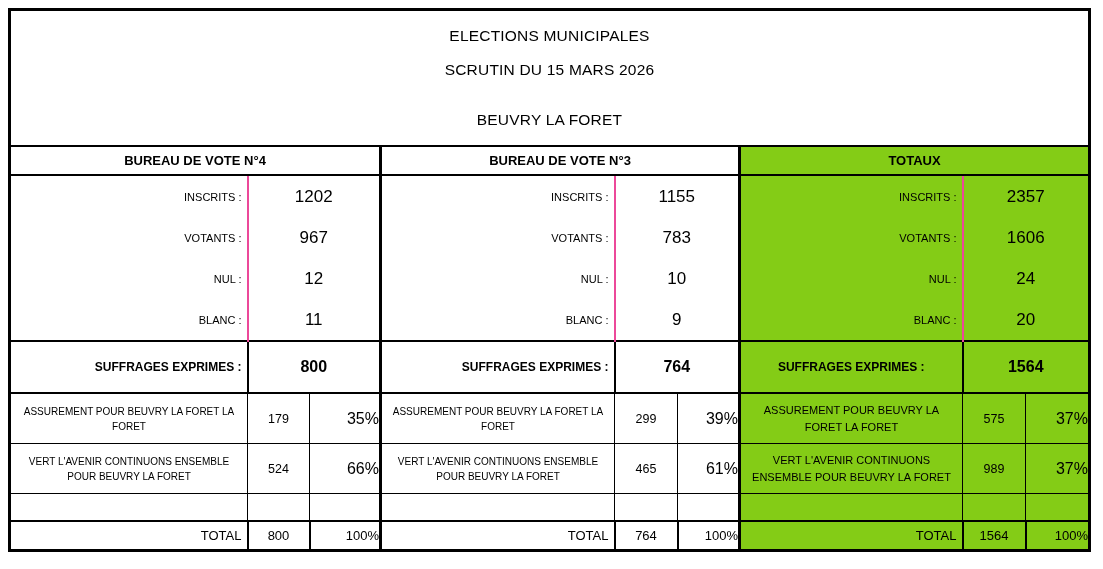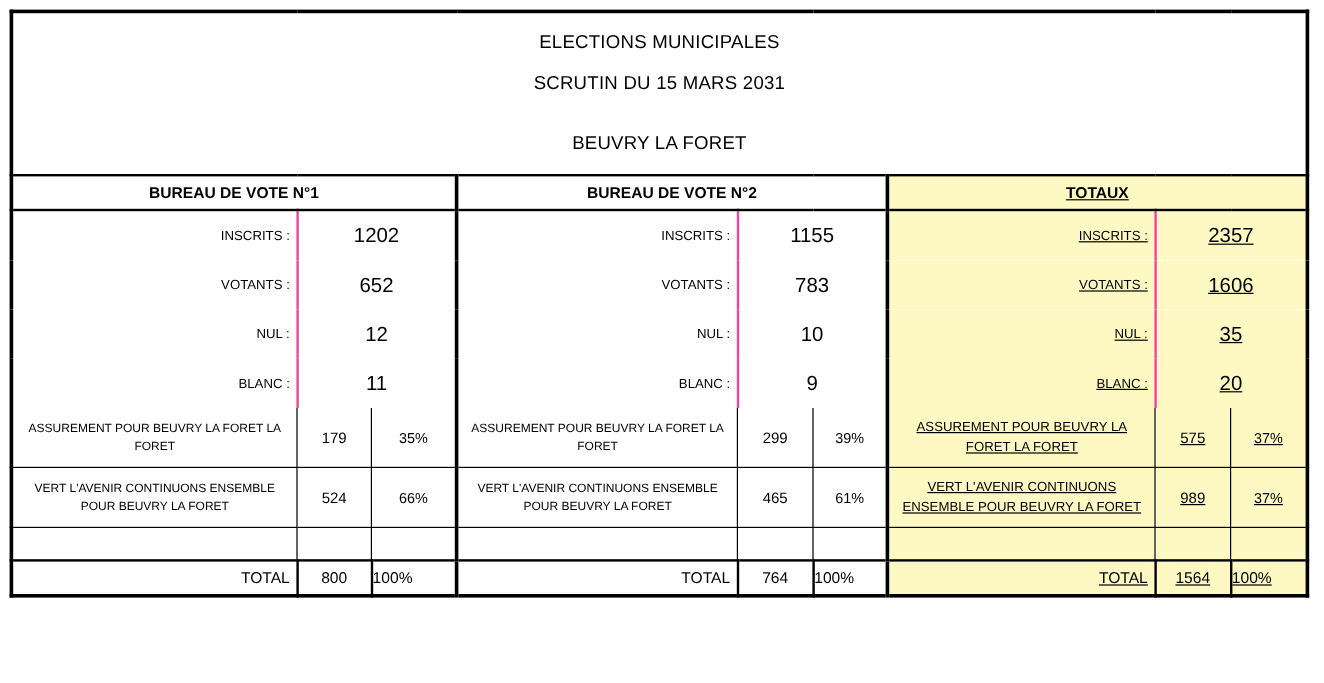--- a/index.html
+++ b/index.html
@@ -16,21 +16,21 @@
     table-layout: fixed;
     margin: 8px 0 0 8px;
     border: 3px solid #000;
   }
   td {
     padding: 0;
     overflow: hidden;
     vertical-align: middle;
   }
   
-  .g { background: #fef9c3; text-decoration: underline; }
+  .g { background: #84cc16; }
   
   .sep3 { border-right: 3px solid #000; }
 
   
   .r-title td {
     height: 134px;
     vertical-align: top;
     text-align: center;
     border-bottom: 2px solid #000;
   }
@@ -83,35 +83,35 @@
     padding: 2px 4px;
     height: 45px;
     line-height: 1.5;
   }
   .cand-name.tot { font-size: 11px; }
   .cand-num {
     font-size: 12.5px;
     text-align: center;
     border-right: 1px solid #000;
   }
-  .cand-pct { font-size: 12px; text-align: center; margin-top: 32px; }
+  .cand-pct { font-size: 16px; text-align: right; margin-top: 32px; }
 
   
   .r-empty td { height: 26px; border-bottom: 1px solid #000; }
   .r-empty .cand-name, .r-empty .cand-num { height: auto; }
 
   
   .r-total td { border-top: 2px solid #000; height: 27px; font-size: 13px; }
   .total-lbl {
     text-align: right;
     padding-right: 5px;
     border-right: 2px solid #000;
   }
   .total-votes { text-align: center; border-right: 2px solid #000; }
-  .total-pct { text-align: left; }
+  .total-pct { text-align: right; }
 </style>
 </head>
 <body>
 
 <table class="sheet">
   <colgroup>
     <col style="width:238px">
       <col style="width:62px">
       <col style="width:71px">
     <col style="width:234px">
@@ -119,67 +119,75 @@
       <col style="width:62px">
     <col style="width:223px">
       <col style="width:63px">
       <col style="width:64px">
   </colgroup>
 
   <tbody>
       <tr class="r-title">
     <td colspan="9">
       <div class="title-line t1">ELECTIONS MUNICIPALES</div>
-      <div class="title-line t2">SCRUTIN DU 15 MARS 2031</div>
+      <div class="title-line t2">SCRUTIN DU 15 MARS 2026</div>
       <div class="title-line t3">BEUVRY LA FORET</div>
     </td>
   </tr>
 
   <tr class="r-head">
-    <td colspan="3" class="sep3">BUREAU DE VOTE N°1</td>
-    <td colspan="3" class="sep3">BUREAU DE VOTE N°2</td>
+    <td colspan="3" class="sep3">BUREAU DE VOTE N°4</td>
+    <td colspan="3" class="sep3">BUREAU DE VOTE N°3</td>
     <td colspan="3" class="g">TOTAUX</td>
   </tr>
 
   <tr class="r-stat">
     <td class="stat-lbl">INSCRITS :</td>
     <td colspan="2" class="stat-val sep3">1202</td>
     <td class="stat-lbl">INSCRITS :</td>
     <td colspan="2" class="stat-val sep3">1155</td>
     <td class="stat-lbl g">INSCRITS :</td>
     <td colspan="2" class="stat-val g">2357</td>
   </tr>
 
   <tr class="r-stat">
     <td class="stat-lbl">VOTANTS :</td>
-    <td colspan="2" class="stat-val sep3">652</td>
+    <td colspan="2" class="stat-val sep3">967</td>
     <td class="stat-lbl">VOTANTS :</td>
     <td colspan="2" class="stat-val sep3">783</td>
     <td class="stat-lbl g">VOTANTS :</td>
     <td colspan="2" class="stat-val g">1606</td>
   </tr>
 
   <tr class="r-stat">
     <td class="stat-lbl">NUL :</td>
     <td colspan="2" class="stat-val sep3">12</td>
     <td class="stat-lbl">NUL :</td>
     <td colspan="2" class="stat-val sep3">10</td>
     <td class="stat-lbl g">NUL :</td>
-    <td colspan="2" class="stat-val g">35</td>
+    <td colspan="2" class="stat-val g">24</td>
   </tr>
 
   <tr class="r-stat">
     <td class="stat-lbl">BLANC :</td>
     <td colspan="2" class="stat-val sep3">11</td>
     <td class="stat-lbl">BLANC :</td>
     <td colspan="2" class="stat-val sep3">9</td>
     <td class="stat-lbl g">BLANC :</td>
     <td colspan="2" class="stat-val g">20</td>
   </tr>
 
+  <tr class="r-suff">
+    <td class="suff-lbl">SUFFRAGES EXPRIMES :</td>
+    <td colspan="2" class="suff-val sep3">800</td>
+    <td class="suff-lbl">SUFFRAGES EXPRIMES :</td>
+    <td colspan="2" class="suff-val sep3">764</td>
+    <td class="suff-lbl center g">SUFFRAGES EXPRIMES :</td>
+    <td colspan="2" class="suff-val g">1564</td>
+  </tr>
 
   <tr class="r-cand">
     <td class="cand-name">ASSUREMENT POUR BEUVRY LA FORET LA FORET</td>
     <td class="cand-num">179</td>
     <td class="cand-pct sep3">35%</td>
     <td class="cand-name">ASSUREMENT POUR BEUVRY LA FORET LA FORET</td>
     <td class="cand-num">299</td>
     <td class="cand-pct sep3">39%</td>
     <td class="cand-name tot g">ASSUREMENT POUR BEUVRY LA FORET LA FORET</td>
     <td class="cand-num g">575</td>

